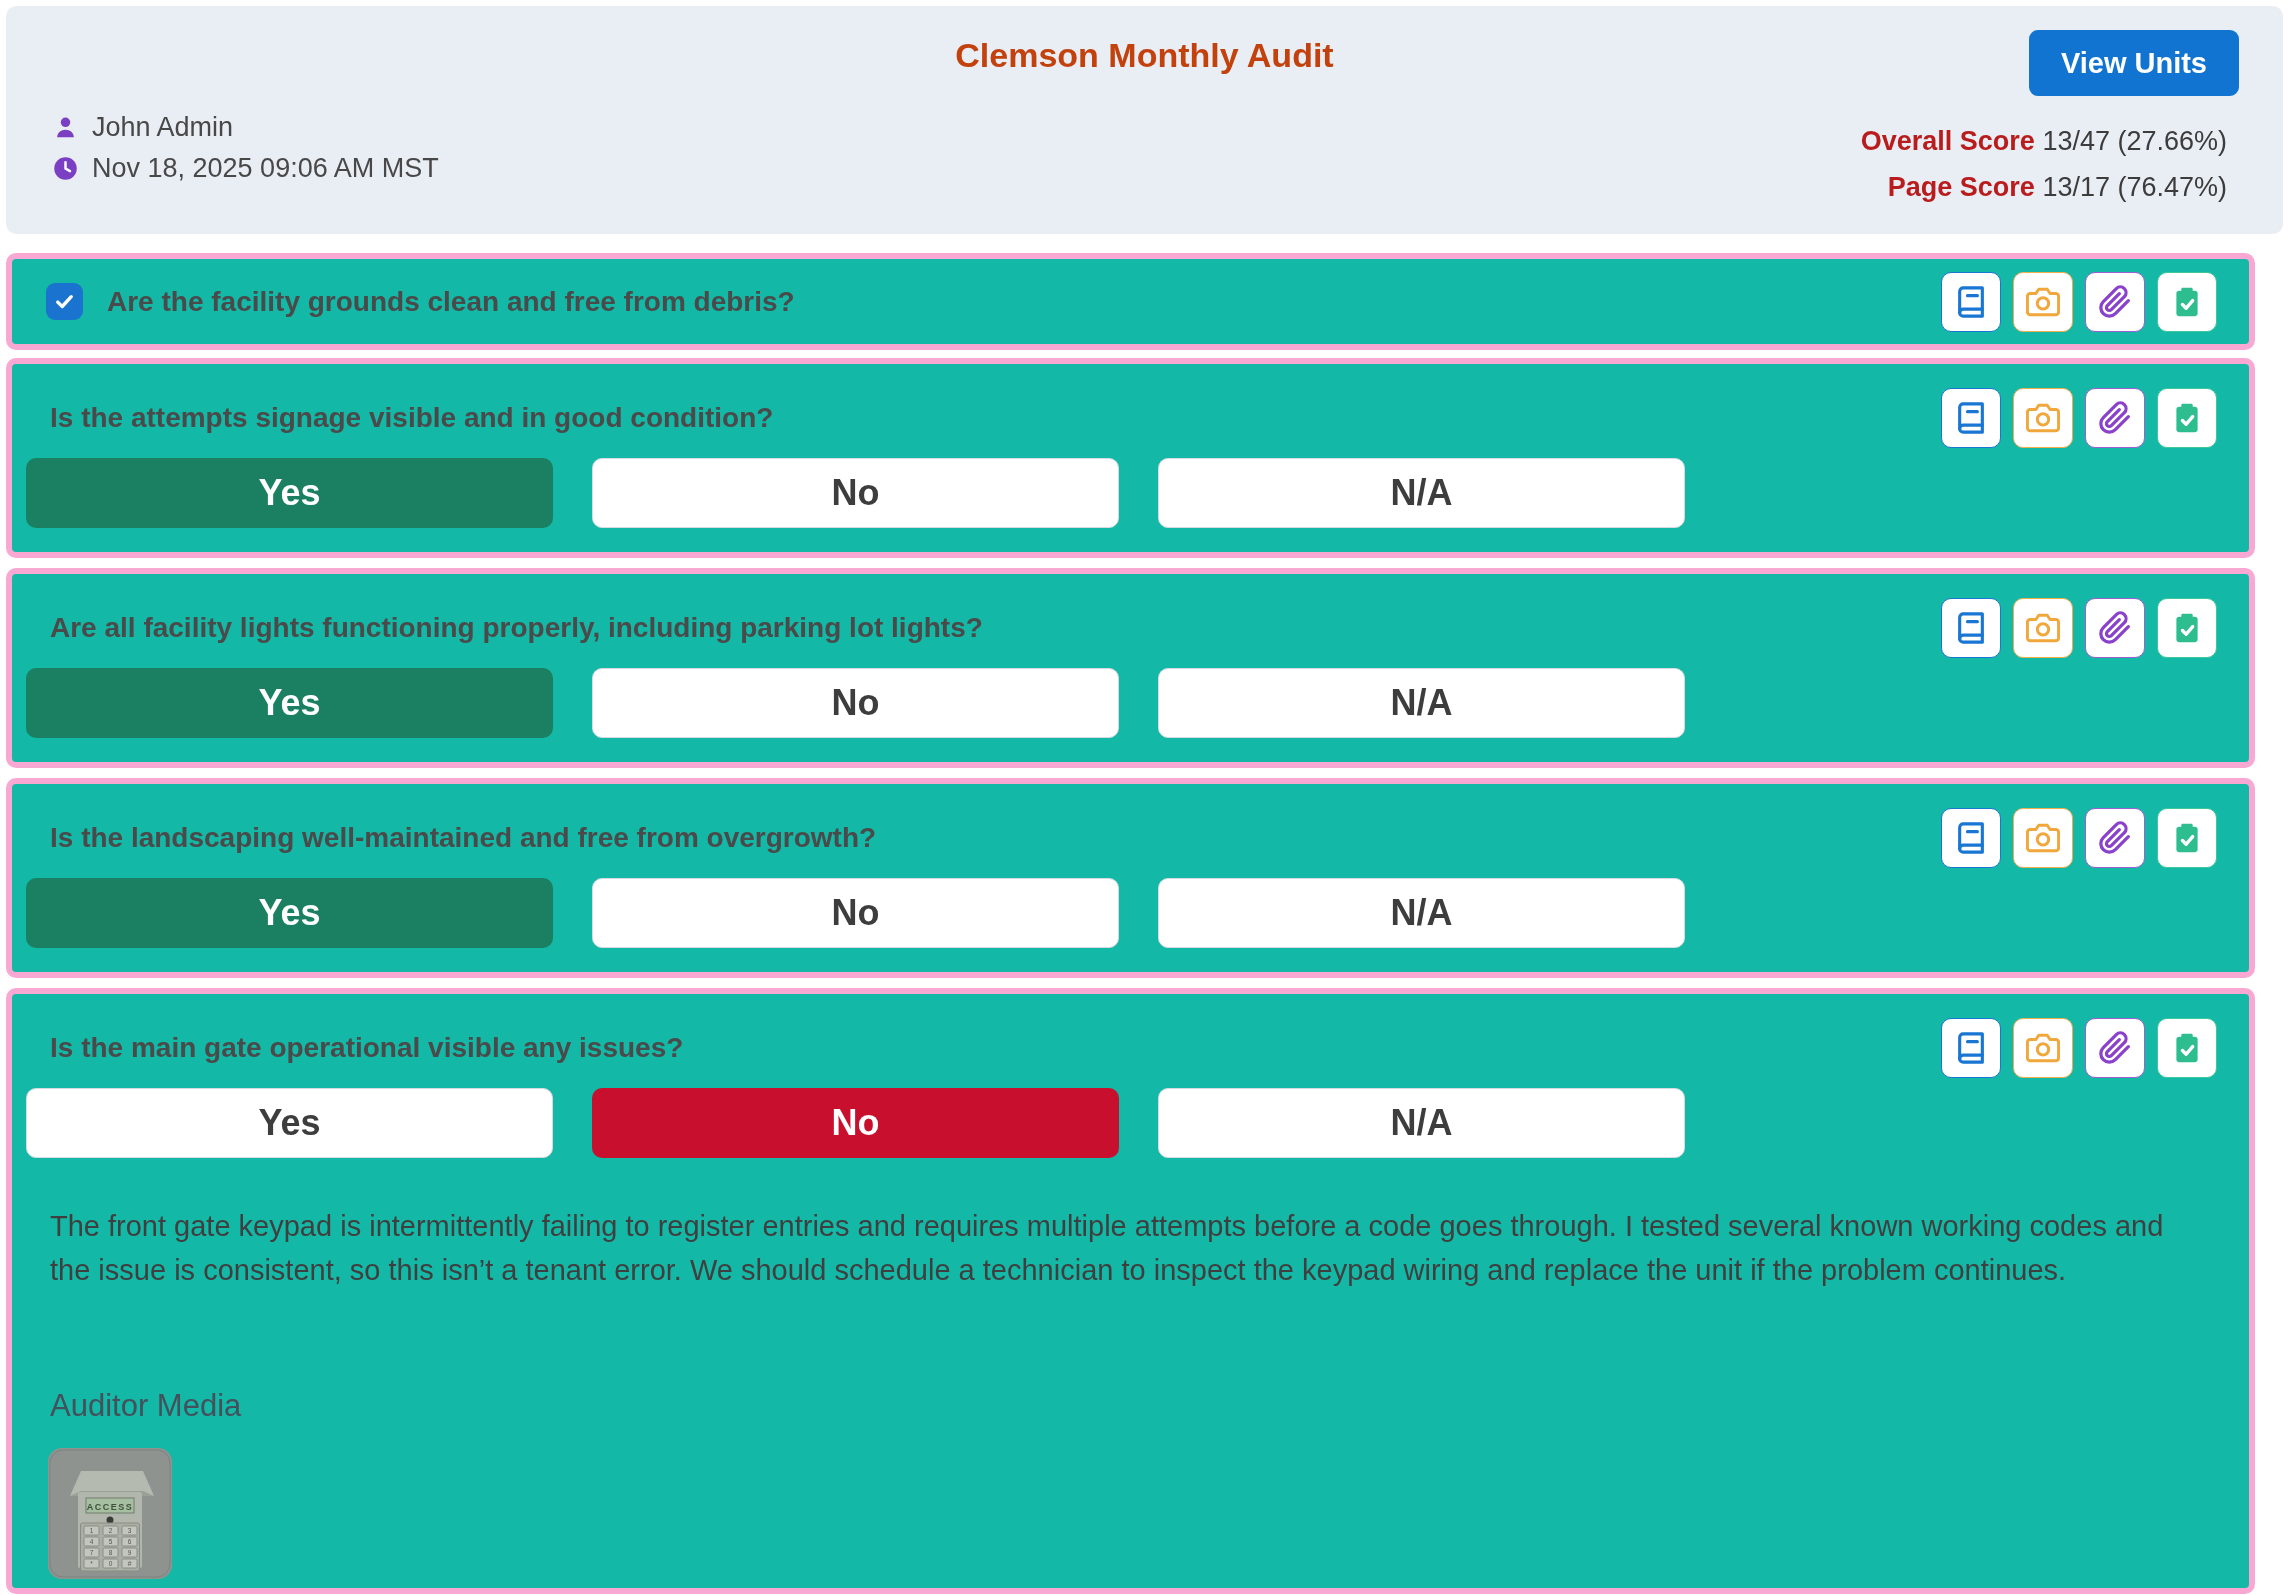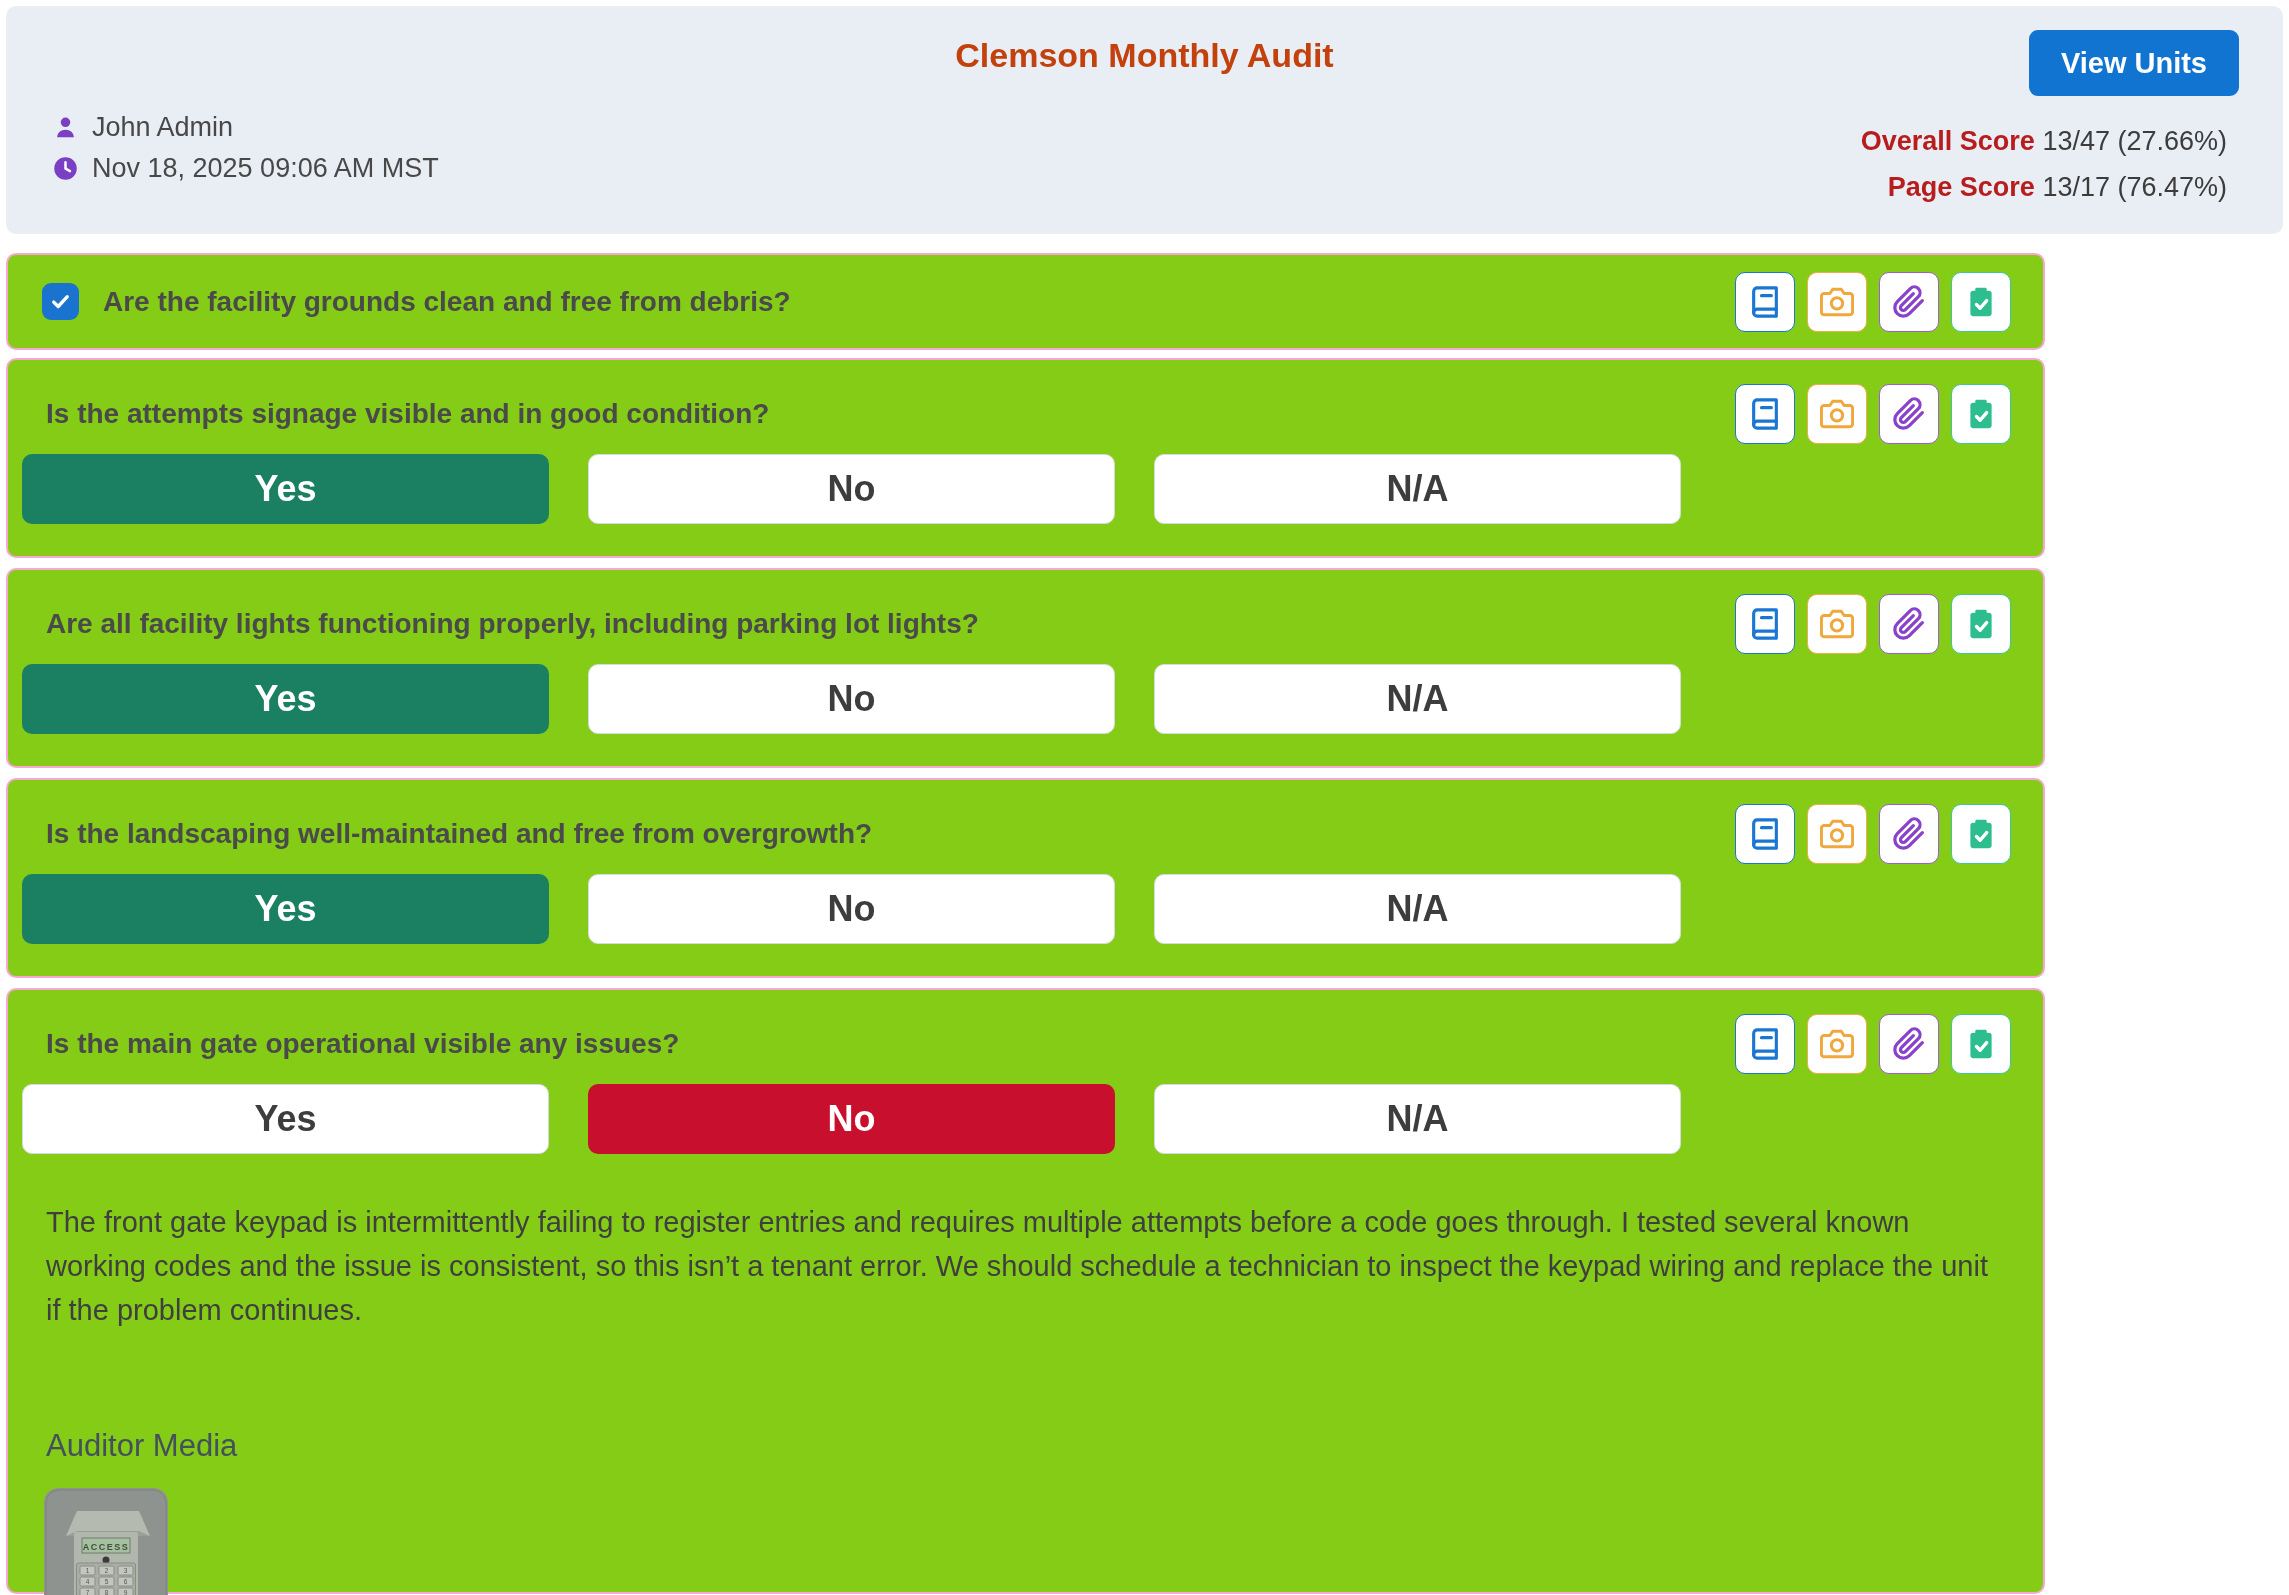--- a/index.html
+++ b/index.html
@@ -24,22 +24,22 @@
   .user-info{position:absolute;left:46px;top:106px;display:flex;flex-direction:column;gap:10px;}
   .info-row{display:flex;align-items:center;gap:13px;font-size:27px;color:#484848;}
   .info-row svg{width:27px;height:27px;flex:0 0 auto;}
   .scores{
     position:absolute;right:56px;top:112px;text-align:right;
     font-size:27px;color:#3c3c3c;line-height:46px;
   }
   .score-label{font-weight:700;color:#b91c1c;}
   
   .card{
-    position:absolute;left:6px;width:2039px;box-sizing:border-box;
-    background:#84cc16;border:2px solid #f9a8d4;border-radius:10px;
+    position:absolute;left:6px;width:2249px;box-sizing:border-box;
+    background:#14b8a6;border:6px solid #f9a8d4;border-radius:10px;
   }
   .c1{top:253px;height:97px;display:flex;align-items:center;justify-content:space-between;padding:0 32px 0 34px;}
   .c2{top:358px;height:200px;}
   .c3{top:568px;height:200px;}
   .c4{top:778px;height:200px;}
   .c5{top:988px;height:606px;}
   .card-head{display:flex;justify-content:space-between;align-items:flex-start;padding:24px 32px 0 38px;}
   .card-head .q-text{padding-top:14px;}
   .q-text{font-size:28px;font-weight:700;color:#4a4a4a;}
   .check-left{display:flex;align-items:center;gap:24px;}
@@ -61,21 +61,21 @@
   .options{display:flex;gap:39px;margin:10px 0 0 14px;}
   .opt{
     width:527px;height:70px;border-radius:10px;background:#fff;
     border:1.5px solid #d6dae3;color:#3d3d3d;font-size:36px;font-weight:700;
     font-family:inherit;display:flex;align-items:center;justify-content:center;cursor:pointer;
   }
   .opt.sel-yes{background:#1b8062;border:none;color:#fff;}
   .opt.sel-no{background:#c8102e;border:none;color:#fff;}
   .comment{margin:46px 38px 0 38px;font-size:29px;line-height:44px;color:#3f3f3f;}
   .media-label{margin:96px 0 0 38px;font-size:31px;font-weight:500;color:#44505c;}
-  .media-thumb{margin:24px 0 0 36px;width:124px;height:131px;border-radius:14px;overflow:hidden;display:block;}
+  .media-thumb{margin:24px 0 0 36px;width:124px;height:131px;border-radius:7px;overflow:hidden;display:block;}
   .media-thumb svg{display:block;}
 </style>
 </head>
 <body>
 
 <header class="header">
   <div class="page-title">Clemson Monthly Audit</div>
   <button class="view-units">View Units</button>
   <div class="user-info">
     <div class="info-row">

